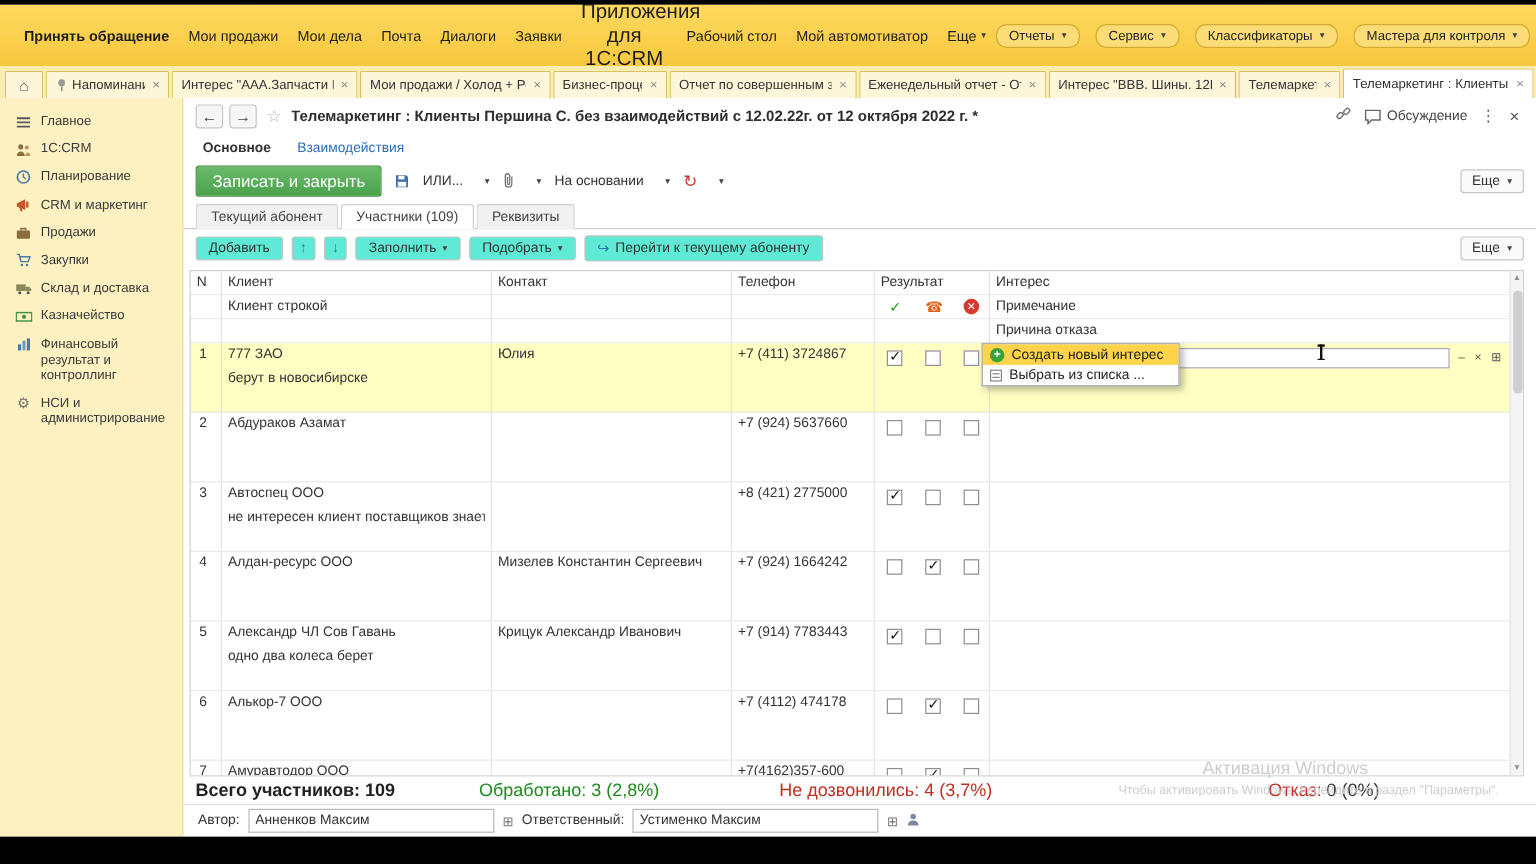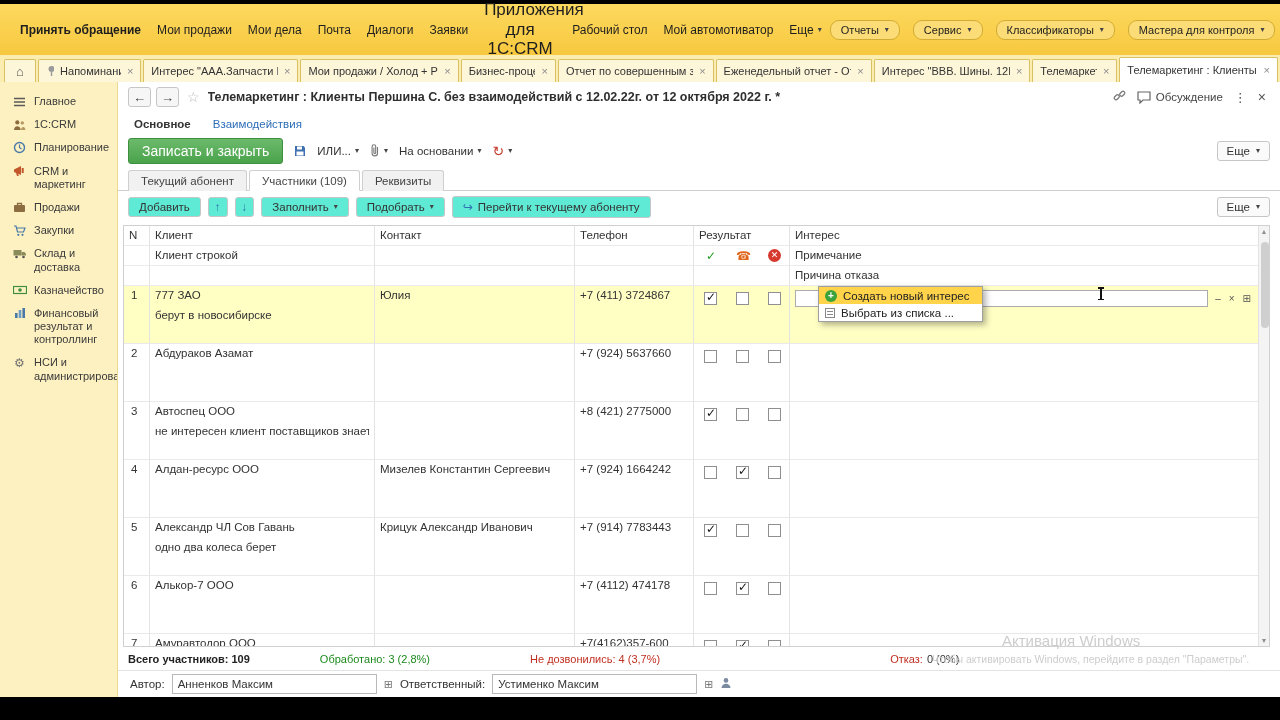--- a/index.html
+++ b/index.html
@@ -19,42 +19,42 @@
 
 .tabbar{height:27px;background:#fbecaf;display:flex;align-items:flex-end;padding-left:4px;flex:none;overflow:hidden;}
 .wtab{height:23px;background:#fdf6d9;border:1px solid #d8c063;border-bottom:none;border-radius:2px 2px 0 0;margin-right:2px;display:flex;align-items:center;gap:6px;padding:0 7px;font-size:11px;color:#333;min-width:0;flex:0 1 auto;}
 .wtab .lbl{overflow:hidden;white-space:nowrap;}
 .wtab .x{color:#8a8a8a;font-size:11px;flex:none;}
 .wtab.active{background:#fff;height:25px;}
 .wtab.home{flex:none;width:32px;justify-content:center;font-size:13px;color:#555;}
 
 
 .body-row{flex:1;display:flex;min-height:0;}
-.sidebar{width:118px;flex:none;background:#fdf1c1;padding-top:8px;overflow:hidden;border-right:1px solid #ecd98f;}
+.sidebar{width:153px;flex:none;background:#fdf1c1;padding-top:8px;overflow:hidden;border-right:1px solid #ecd98f;}
 .side-item{display:flex;gap:7px;padding:5px 6px 5px 12px;font-size:11px;color:#3a3a3a;line-height:1.2;align-items:flex-start;cursor:default;}
 .side-item .icn{flex:none;width:15px;height:13px;display:flex;align-items:center;justify-content:center;font-size:12px;color:#707070;}
 .main{flex:1;min-width:0;display:flex;flex-direction:column;background:#fff;position:relative;}
 
 
 .doc-header{height:30px;display:flex;align-items:center;gap:5px;padding:0 10px;flex:none;}
 .navbtn{width:23px;height:20px;border:1px solid #c6c6c6;border-radius:3px;background:#f6f6f6;color:#444;display:flex;align-items:center;justify-content:center;font-size:13px;flex:none;}
 .star{color:#b9b9b9;font-size:14px;margin:0 3px;flex:none;}
 .doc-title{font-size:12.5px;font-weight:bold;white-space:nowrap;overflow:hidden;color:#2e2e2e;}
 .dh-right{margin-left:auto;display:flex;align-items:center;gap:11px;flex:none;color:#555;padding-right:4px;}
 .discussion{display:flex;gap:5px;align-items:center;font-size:11.5px;color:#444;}
 .dots{font-size:13px;color:#555;}
 .closex{font-size:14px;color:#555;}
 
 .doc-nav{height:23px;display:flex;gap:22px;padding:0 16px;align-items:center;font-size:11.5px;flex:none;}
 .tab-main{color:#333;font-weight:bold;}
 .tab-link{color:#2d6fb7;}
 
 .doc-toolbar{height:31px;display:flex;align-items:center;gap:11px;padding:0 10px;flex:none;}
 .btn-green{background:linear-gradient(#6cba6c,#4aa34b);border:1px solid #3f8f40;color:#fff;border-radius:3px;padding:4px 13px;font-size:14px;white-space:nowrap;}
-.tbi{display:flex;align-items:center;gap:4px;font-size:11.5px;color:#333;white-space:nowrap;}
+.tbi{display:flex;align-items:center;gap:18px;font-size:11.5px;color:#333;white-space:nowrap;}
 .refresh{color:#c43b2e;font-size:14px;line-height:1;}
 .btn-more{margin-left:auto;border:1px solid #c6c6c6;background:#fafafa;border-radius:3px;padding:3px 9px;font-size:11.5px;display:flex;gap:6px;align-items:center;}
 
 .subtabs{flex:none;display:flex;gap:2px;padding:4px 10px 0;border-bottom:1px solid #cfcfcf;}
 .subtab{border:1px solid #cfcfcf;border-bottom:none;border-radius:3px 3px 0 0;background:#f1f1f1;padding:4px 12px 3px;font-size:11.5px;color:#444;margin-bottom:-1px;white-space:nowrap;}
 .subtab.active{background:#fff;border-bottom:1px solid #fff;}
 
 .table-toolbar{flex:none;display:flex;align-items:center;gap:7px;padding:5px 10px;}
 .btn{border:1px solid #c6c6c6;background:#5eead4;border-radius:3px;padding:3px 10px;font-size:11.5px;color:#333;display:flex;align-items:center;gap:5px;white-space:nowrap;}
 .btn.icon{padding:3px 6px;color:#2f6fb2;font-weight:bold;}
@@ -81,21 +81,21 @@
 .cb{width:13px;height:13px;border:1px solid #8f8f8f;background:#fff;position:relative;flex:none;}
 .cb.checked::after{content:"✓";position:absolute;left:1px;top:-3px;font-size:12px;color:#111;font-weight:bold;}
 .tc-interest{display:flex;align-items:flex-start;padding:4px 5px 0 5px;gap:5px;}
 .edit-field{flex:1;height:17px;background:#fff;border:1px solid #ababab;}
 .field-btns{display:flex;gap:4px;flex:none;align-items:center;height:17px;}
 .fbtn{font-size:10px;color:#555;padding:0 2px;line-height:1;}
 .vscroll{position:absolute;top:0;right:0;bottom:0;width:11px;background:#f4f4f4;border-left:1px solid #e2e2e2;display:flex;flex-direction:column;align-items:center;justify-content:space-between;padding:2px 0;font-size:7px;color:#909090;}
 .vthumb{position:absolute;left:1.5px;top:16px;width:8px;height:86px;background:#cfcfcf;border-radius:4px;}
 
 
-.table-footer{flex:none;height:24px;display:flex;align-items:center;padding:0 10px 0 5px;margin:0 10px 0 5px;font-size:11px;border-top:1px solid #d0d0d0;white-space:nowrap;}
+.table-footer{flex:none;height:24px;display:flex;align-items:center;padding:0 10px 0 5px;margin:0 10px 0 5px;font-size:15px;border-top:1px solid #d0d0d0;white-space:nowrap;}
 .f-total{font-weight:bold;color:#222;}
 .f-processed{color:#1d8a1d;margin-left:70px;}
 .f-noanswer{color:#c03022;margin-left:100px;}
 .f-refused{margin-left:230px;color:#c03022;}
 .f-refused .val{color:#333;margin-left:4px;}
 .author-bar{flex:none;height:27px;display:flex;align-items:center;gap:7px;padding:0 12px;font-size:11.5px;border-top:1px solid #e3e3e3;}
 .fld{width:205px;height:20px;border:1px solid #b9b9b9;background:#fff;display:flex;align-items:center;padding:0 5px;gap:4px;}
 .fld .val{flex:1;overflow:hidden;white-space:nowrap;}
 .openg{color:#777;font-size:11px;flex:none;}
 .resp-lbl{}

